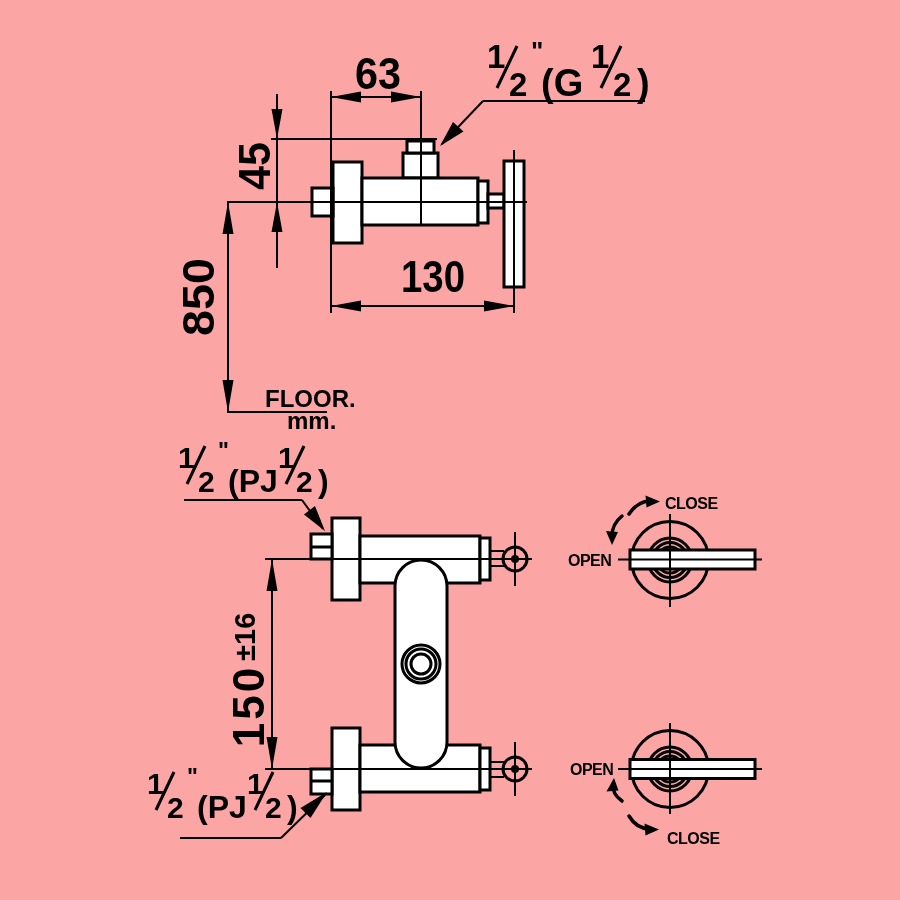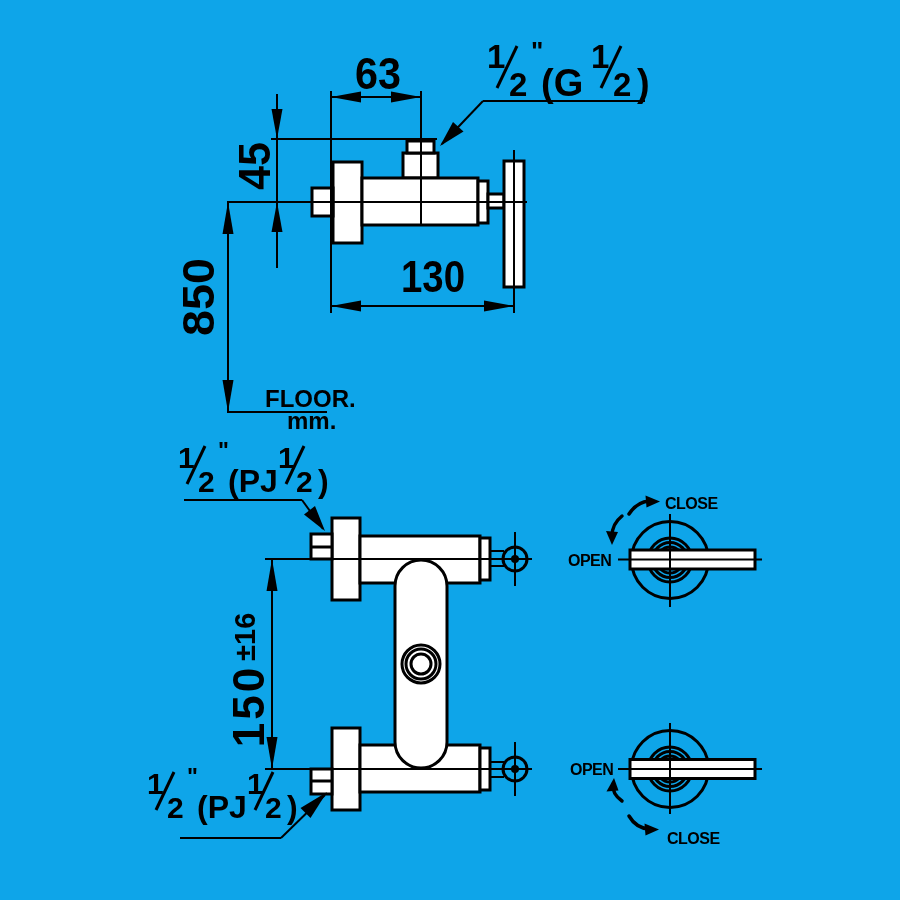--- a/index.html
+++ b/index.html
@@ -1,16 +1,16 @@
 <!DOCTYPE html>
 <html><head>
 <meta charset="utf-8">
 <style>
   html,body{margin:0;padding:0;background:#ffffff;}
-  #stage{position:relative;width:900px;height:900px;background:#0ea5e9;overflow:hidden;}
+  #stage{position:relative;width:900px;height:900px;background:#fca5a5;overflow:hidden;}
   svg{display:block;}
   text{font-family:"Liberation Sans","DejaVu Sans",sans-serif;font-weight:bold;fill:#000;}
   .dimnum{font-size:44px;}
   .fracnum{font-size:33px;}
   .fracmid{font-size:38px;}
   .fracinch{font-size:26px;}
   .pj .fracnum{font-size:30px;}
   .pj .fracmid{font-size:32px;}
   .pj .fracinch{font-size:23px;}
   .small-lbl{font-size:24px;}

